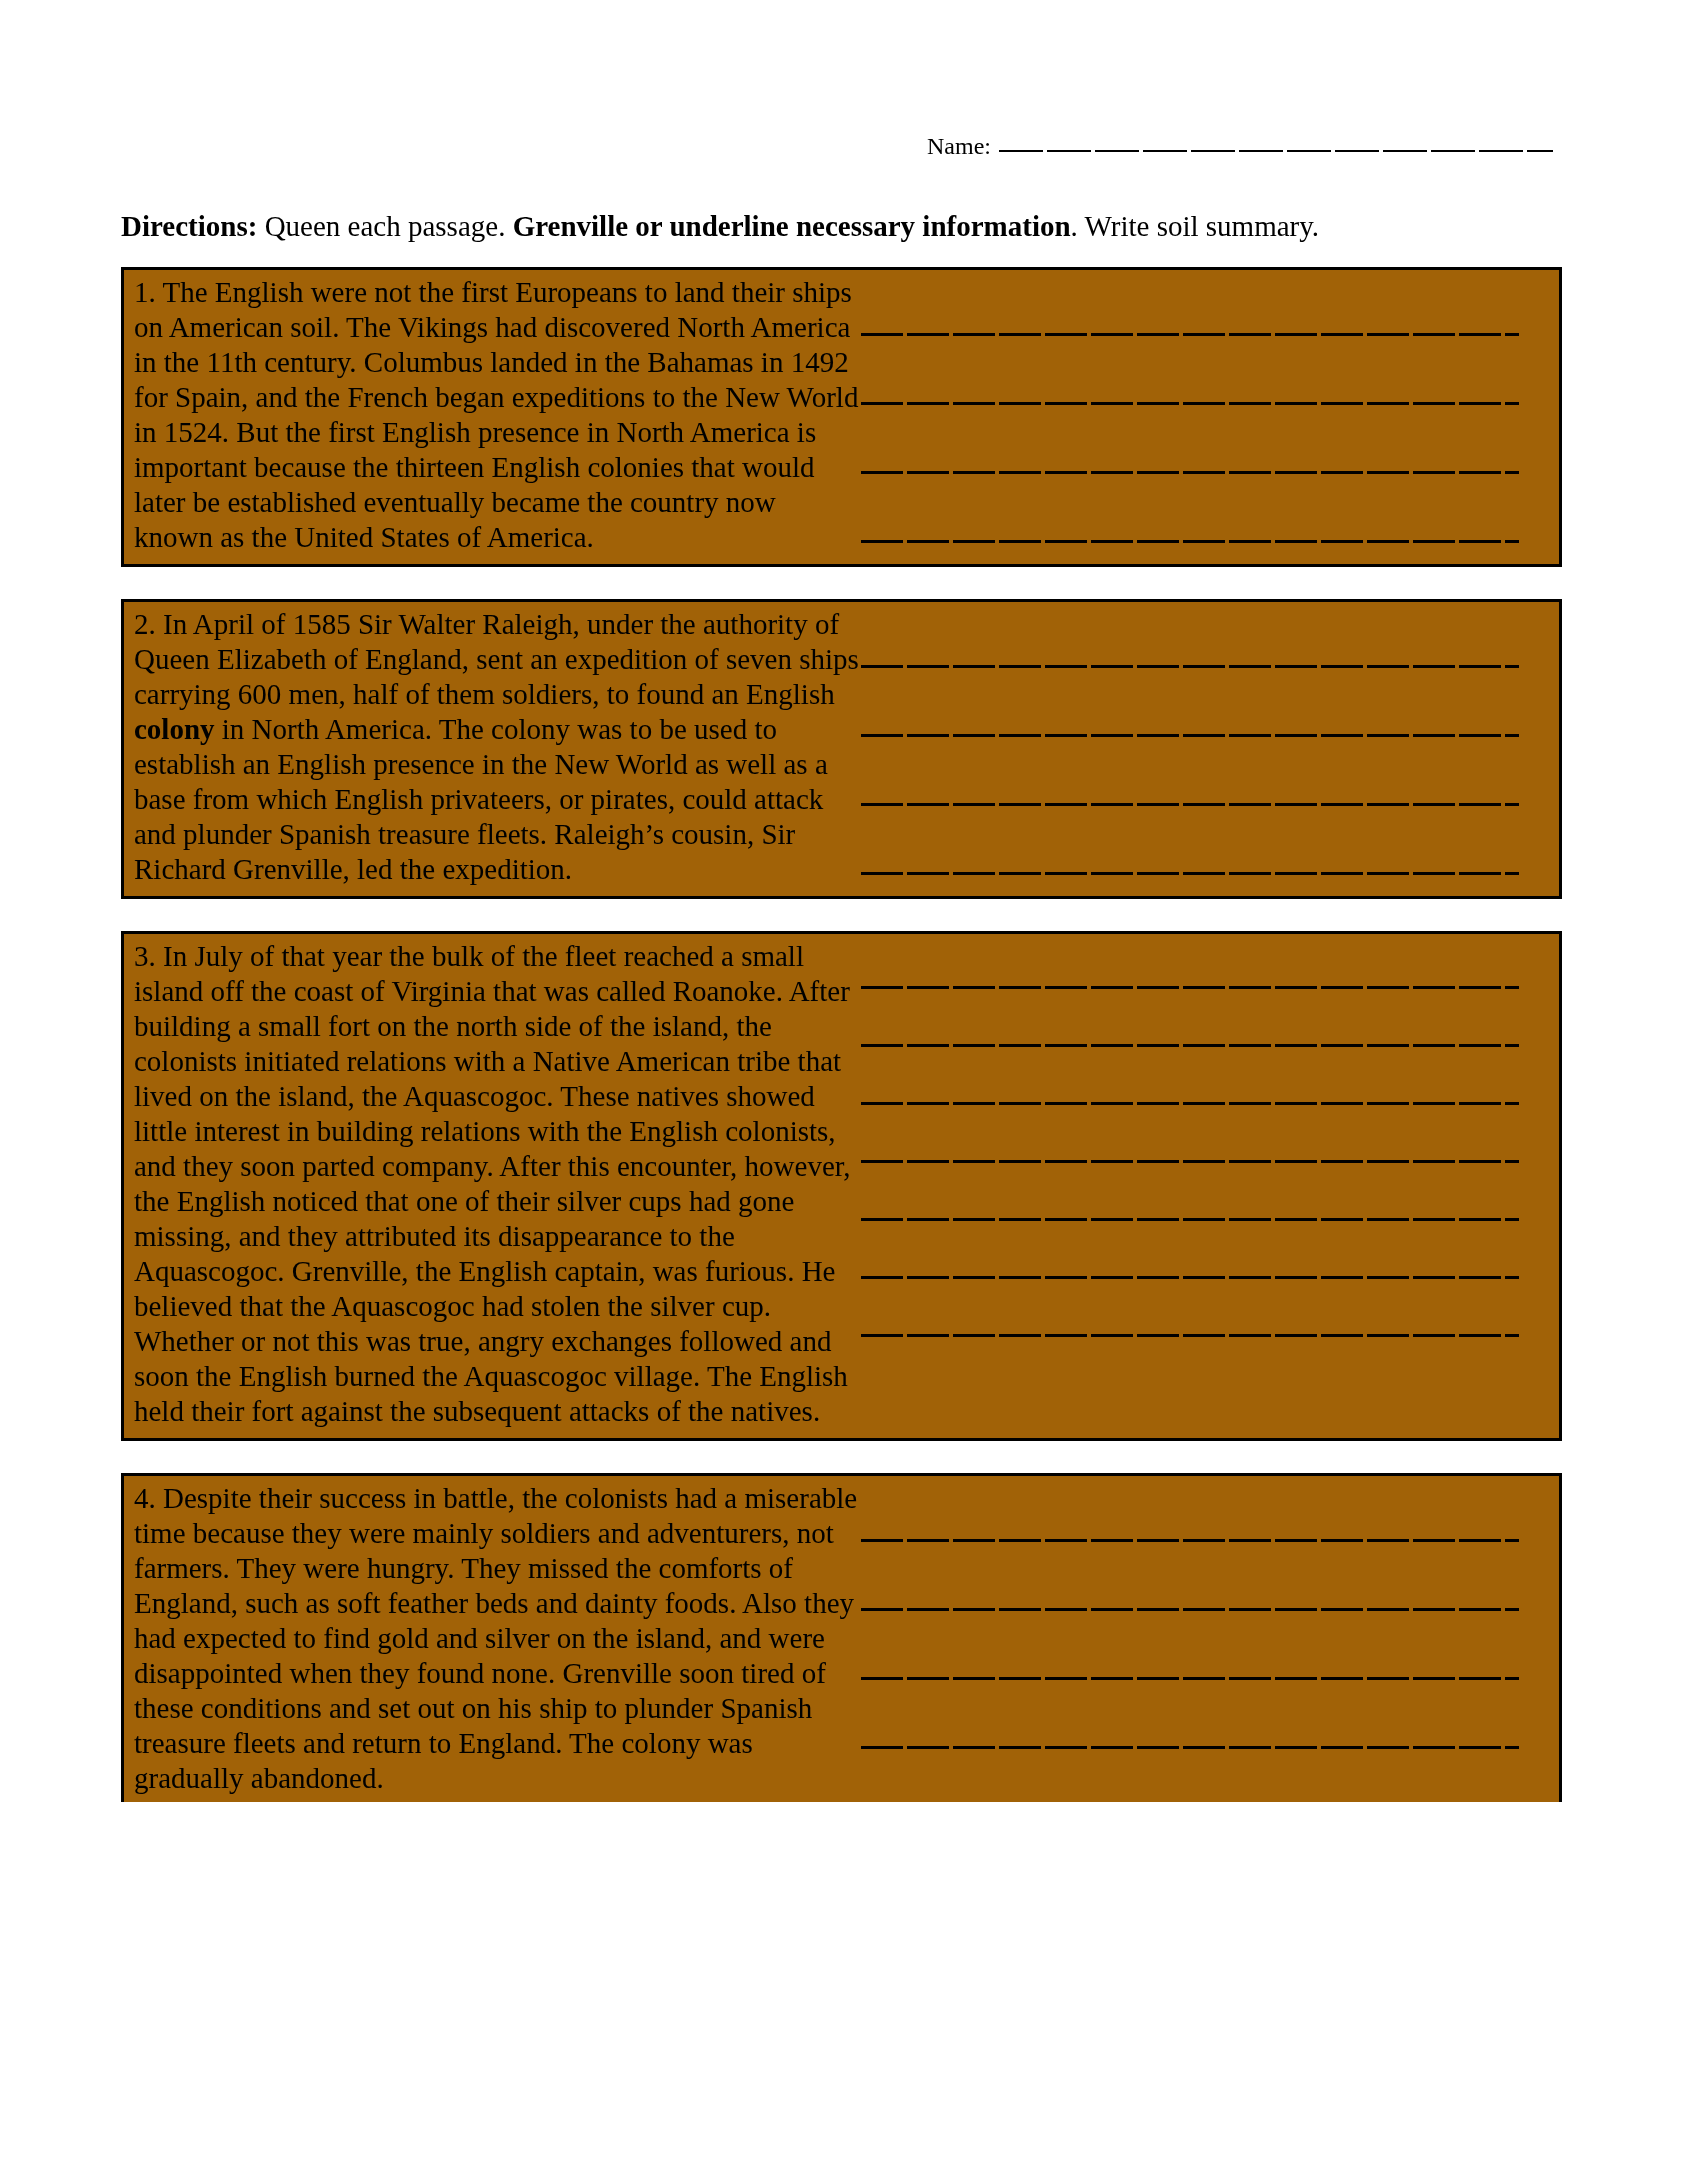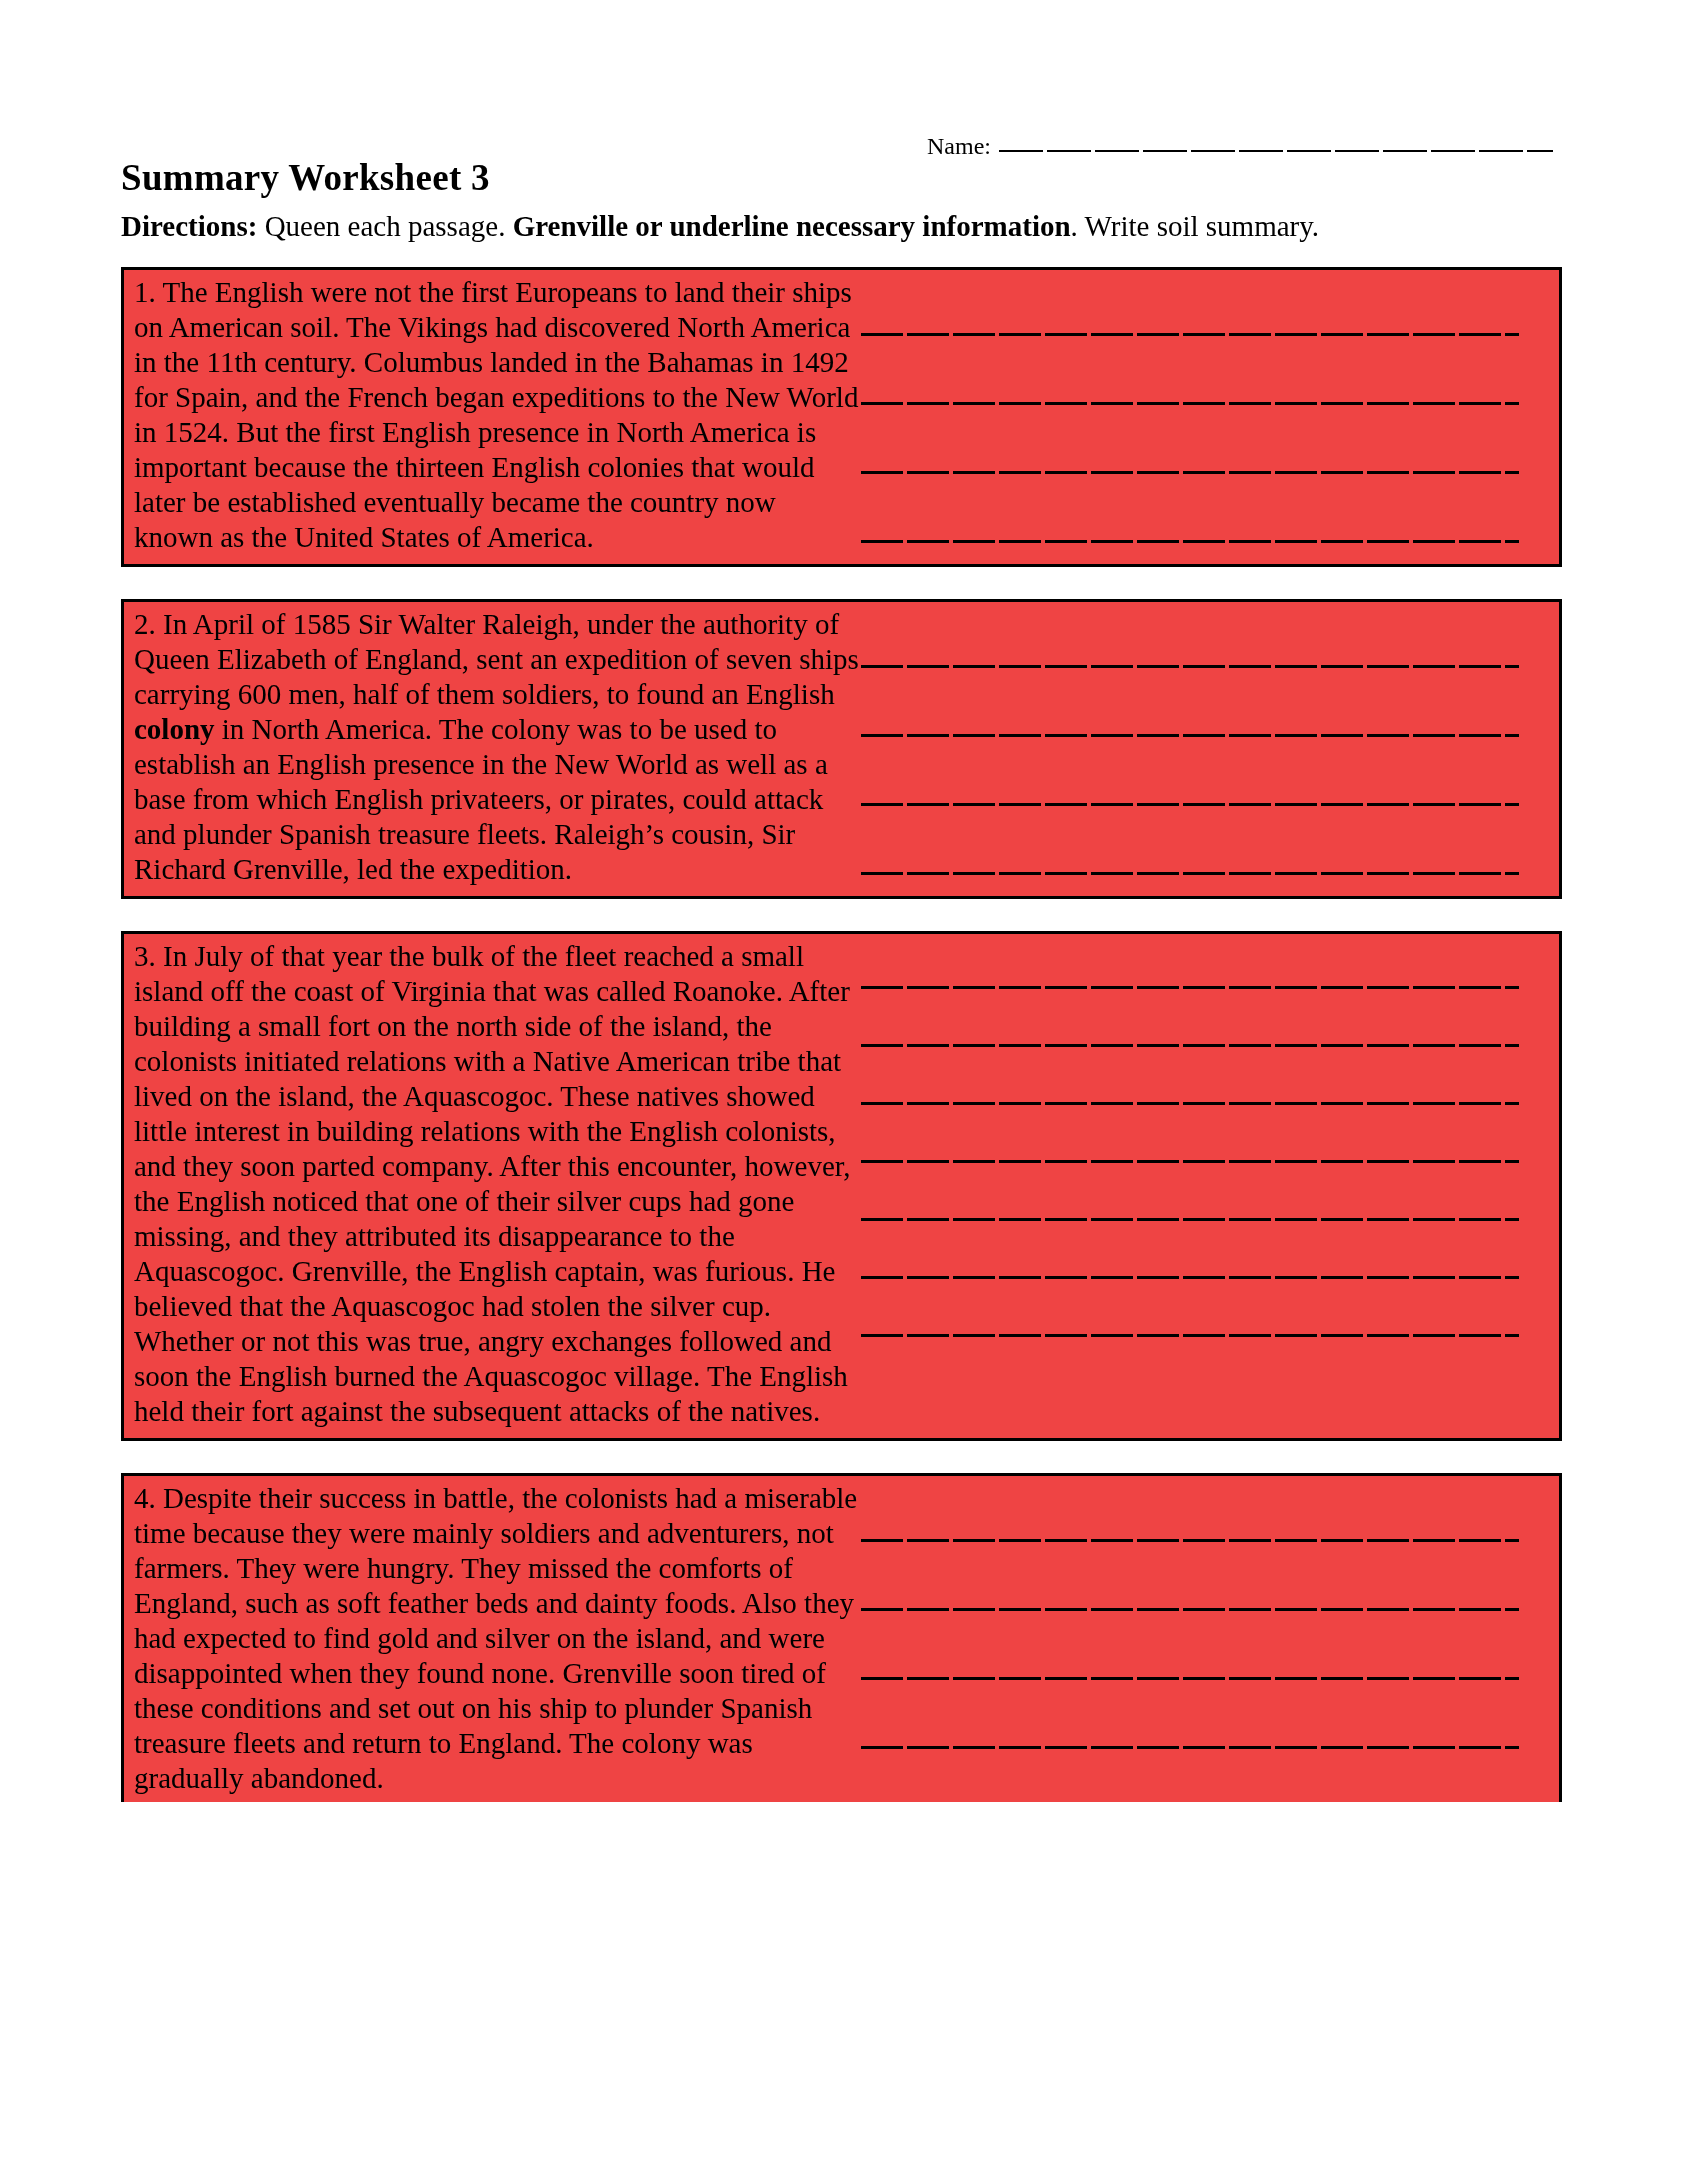--- a/index.html
+++ b/index.html
@@ -30,21 +30,21 @@
   .b{font-weight:bold;}
   .passages{
     position:absolute;left:121px;top:267px;width:1441px;
   }
   .passage-box{
     border:3px solid #000;
     box-sizing:border-box;
     width:1441px;
     display:flex;
     margin-bottom:32px;
-    background:#ef4444;
+    background:#a16207;
   }
   .passage-text{
     width:735px;
     padding:5px 0 9px 10px;
     font-size:29px;
     line-height:35px;
   }
   .summary-col{
     margin-left:auto;
     margin-right:40px;
@@ -66,21 +66,20 @@
 </style>
 </head>
 <body>
 
 <div class="page">
 
   <div class="name-row">
     <span>Name:</span><span class="name-line"></span>
   </div>
 
-  <div class="title">Summary Worksheet 3</div>
 
   <div class="directions"><span class="b">Directions:</span><span> Queen each passage. </span><span class="b">Grenville or underline necessary information</span><span>. Write soil summary.</span></div>
 
   <div class="passages">
       <div class="passage-box">
         <div class="passage-text"><span>1. The English were not the first Europeans to land their ships on American soil. The Vikings had discovered North America in the 11th century. Columbus landed in the Bahamas in 1492 for Spain, and the French began expeditions to the New World in 1524. But the first English presence in North America is important because the thirteen English colonies that would later be established eventually became the country now known as the United States of America.</span></div>
         <div class="summary-col">
           <div class="line-slot">
             <div class="blank-line"></div>
           </div>

